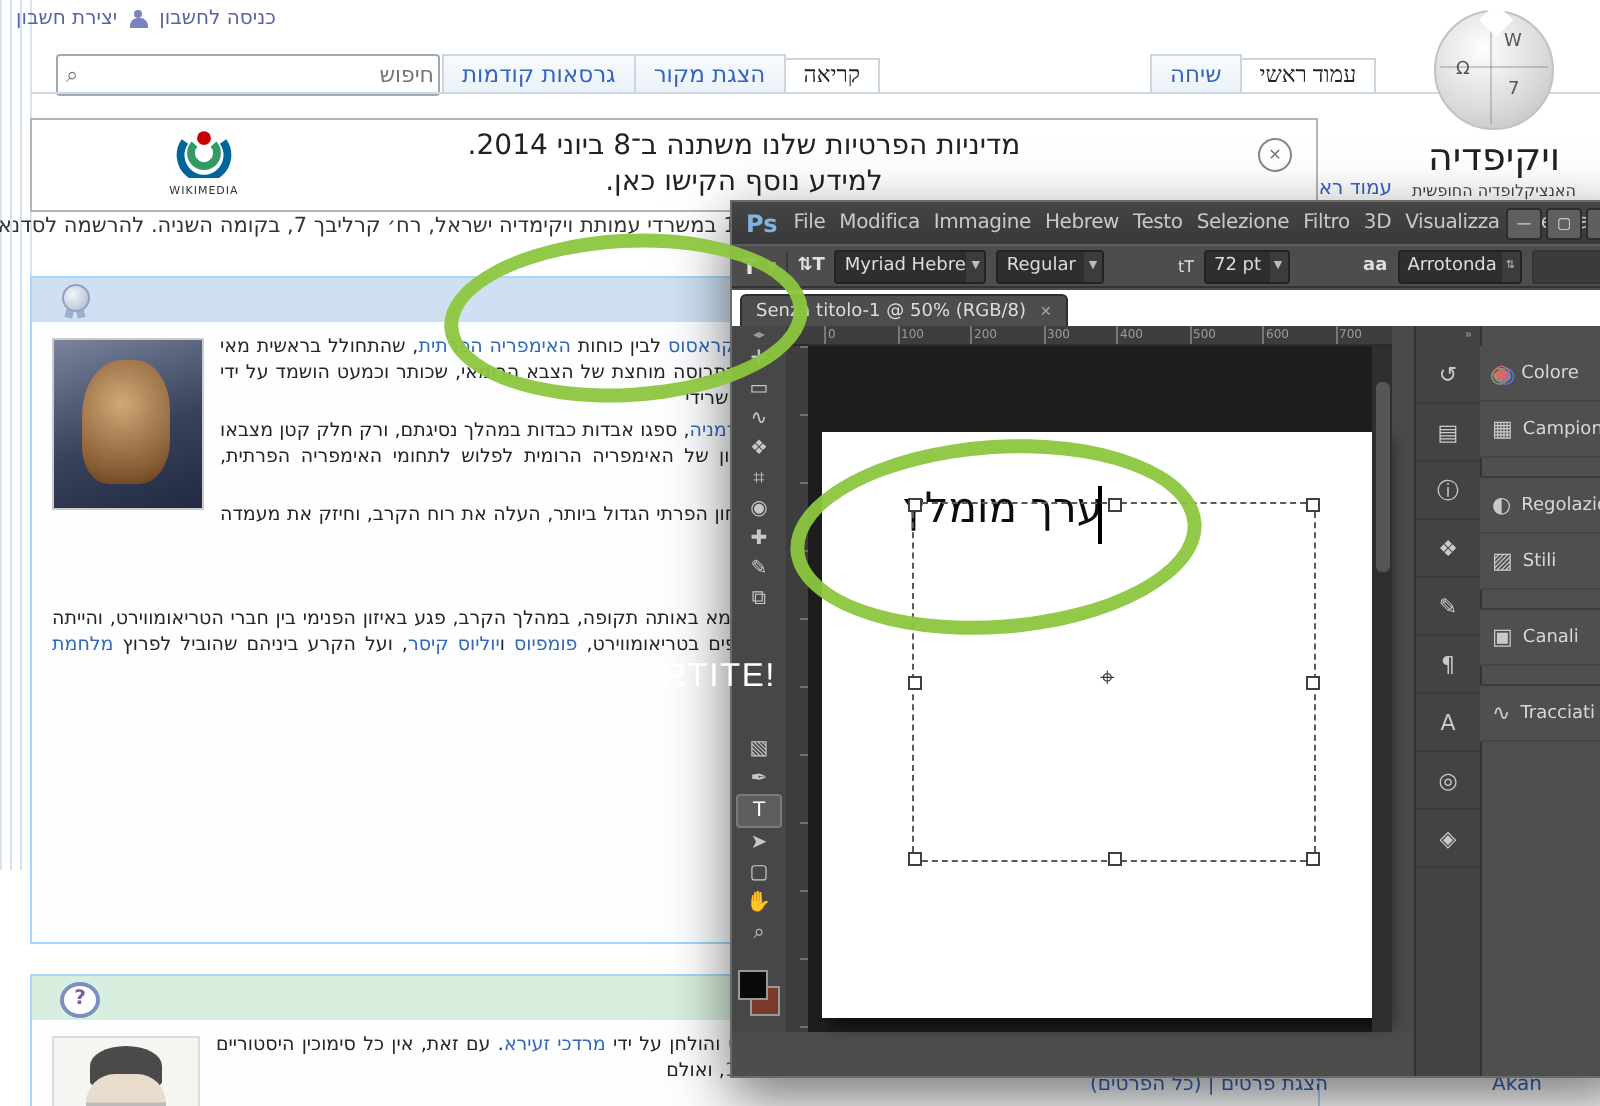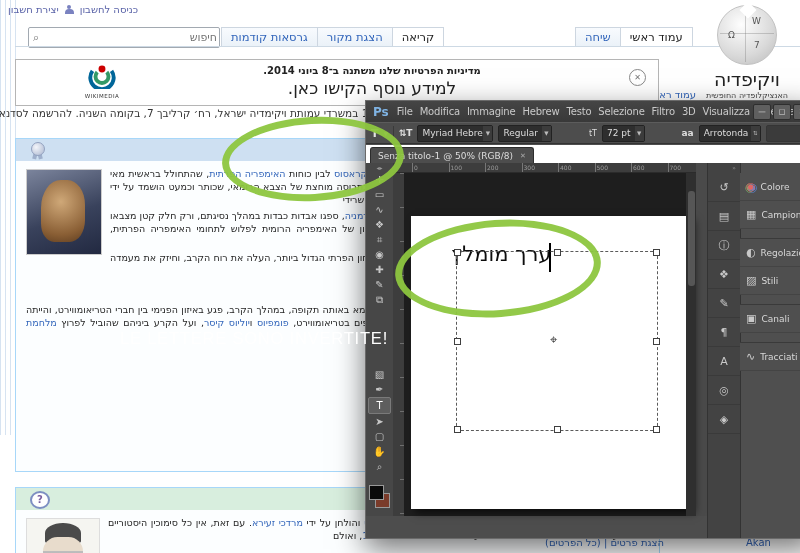--- a/index.html
+++ b/index.html
@@ -21,42 +21,42 @@
     background:#fff;display:flex;align-items:center;}
   #search-wrap .mag{font-size:11px;color:#777;padding:0 4px;}
   #search-input{border:0;outline:none;flex:1;height:15px;font-size:11px;direction:rtl;
     font-family:"DejaVu Sans",sans-serif;color:#333;background:transparent;}
 
   .tabrow{top:27px;height:20px;display:flex;direction:rtl;align-items:flex-end;font-size:11.5px;}
   #tabs-left{left:222px;}
   #tabs-right{left:576px;}
   .wtab{padding:2px 9px 3px 9px;color:#36b;background:linear-gradient(#f8fbfe,#eaf1f8);
     border:1px solid #cdd6e0;border-bottom:none;margin-left:-1px;white-space:nowrap;cursor:pointer;}
-  .wtab[data-active="true"]{background:#fff;color:#222;}
+  .wtab[data-active="true"]{background:#fff;color:#222;font-family:Liberation Serif, serif;}
   #content-topline{left:15px;top:46px;width:785px;height:1px;background:#cdd9e4;}
 
   #sidebar-first{left:650px;top:89px;font-size:10px;color:#36b;}
 
   #wiki-logo{left:700px;top:5px;width:94px;text-align:center;}
   #globe{width:58px;height:58px;margin:0 auto;border-radius:50%;
     background:radial-gradient(circle at 40% 32%,#fefefe,#d9d9d9 60%,#b9b9b9);
     border:1px solid #c2c2c2;position:relative;}
   #globe .gl{position:absolute;color:#555;font-size:9px;}
   #globe .seam-v{position:absolute;left:47%;top:4%;width:1px;height:92%;background:rgba(120,120,120,.35);}
   #globe .seam-h{position:absolute;top:46%;left:4%;height:1px;width:92%;background:rgba(120,120,120,.35);}
   #globe .notch{position:absolute;left:24px;top:-2px;width:12px;height:12px;background:#fff;transform:rotate(45deg);}
   #wiki-logo .lt{font-family:"DejaVu Serif","DejaVu Sans",serif;font-size:19px;color:#222;margin-top:3px;}
   #wiki-logo .ls{font-size:8px;color:#444;margin-top:1px;}
 
   #notice{left:15px;top:59px;width:642px;height:45px;border:1px solid #b5b5b5;background:#fff;}
   #wm-logo{position:absolute;left:66px;top:3px;width:40px;text-align:center;}
   #wm-logo .wm-word{font-size:5.5px;letter-spacing:.5px;color:#333;}
   #notice-text{position:absolute;left:120px;right:50px;top:5px;text-align:center;direction:rtl;color:#222;}
-  #notice-text .l1{font-size:10px;font-weight:bold;}
-  #notice-text .l2{font-size:17px;margin-top:2px;text-align:center;}
+  #notice-text .l1{font-size:14px;font-weight:normal;}
+  #notice-text .l2{font-size:14px;margin-top:2px;text-align:center;}
   #notice-close{position:absolute;right:12px;top:9px;width:15px;height:15px;border:1.5px solid #888;border-radius:50%;
     color:#777;font-size:8px;line-height:15px;text-align:center;cursor:pointer;}
 
   #event-line{top:107px;right:145px;max-width:900px;white-space:nowrap;direction:rtl;
     font-size:10.5px;color:#333;}
 
   .wiki-box{left:15px;width:643px;border:1px solid #a7d7f9;background:#fcfeff;}
   .wiki-box .hd{height:22px;display:flex;align-items:center;direction:rtl;
     font-size:13px;font-weight:bold;color:#222;padding:0 10px;position:relative;}
   #featured{top:138px;height:332px;}

